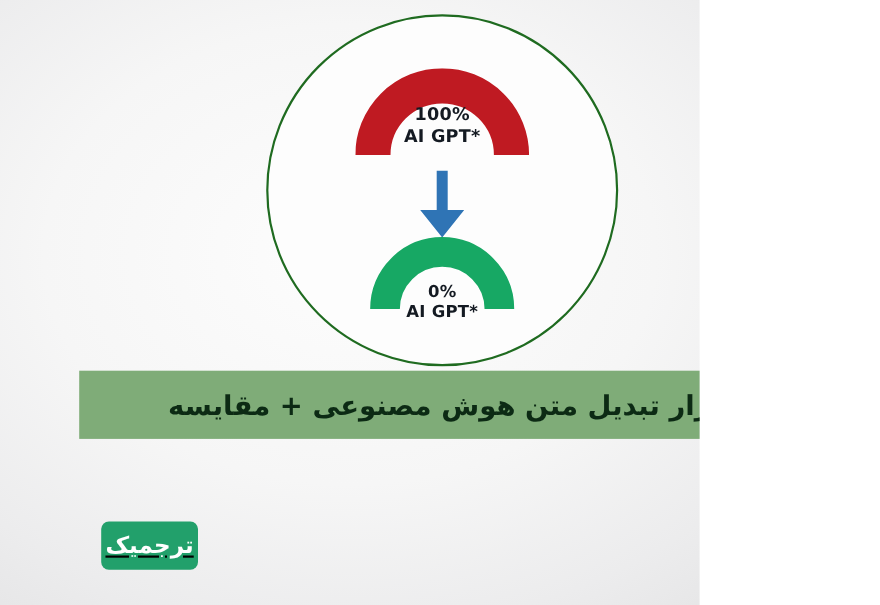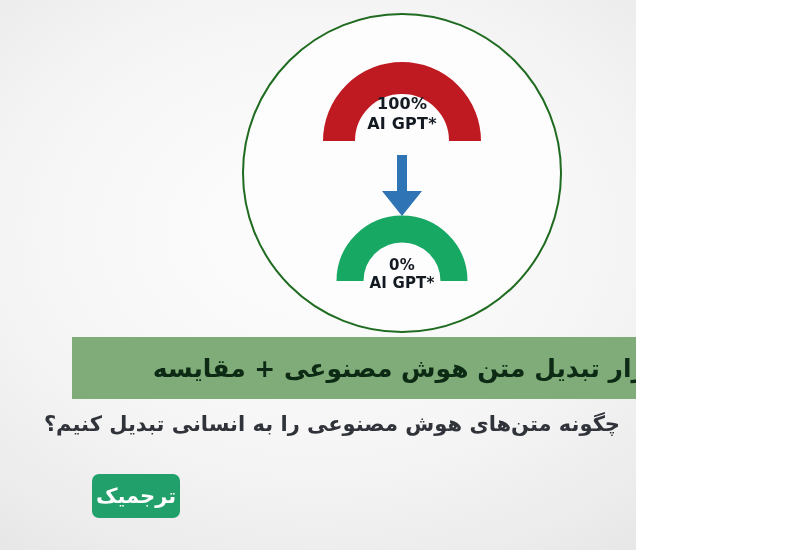--- a/index.html
+++ b/index.html
@@ -132,20 +132,21 @@
     position: absolute;
     left: 92px;
     top: 474px;
     width: 88px;
     height: 44px;
     background: #22a06b;
     border-radius: 7px;
     display: flex;
     align-items: center;
     justify-content: center;
+    text-decoration: underline;
   }
   #logo-text {
     direction: rtl;
     color: #ffffff;
     font-family: "DejaVu Sans", "Liberation Sans", sans-serif;
     font-size: 21px;
     font-weight: bold;
     line-height: 1;
     letter-spacing: 0.5px;
   }
@@ -184,19 +185,18 @@
       <span class="pct">0%</span>
       <span class="who">AI GPT*</span>
     </div>
 
   </div>
 
   <div id="title-banner">
     <div id="title-text">۶+ ابزار تبدیل متن هوش مصنوعی + مقایسه</div>
   </div>
 
-  <div id="subtitle">چگونه متن‌های هوش مصنوعی را به انسانی تبدیل کنیم؟</div>
 
   <div id="logo">
     <span id="logo-text">ترجمیک</span>
   </div>
 
 </div>
 
 </body></html>

